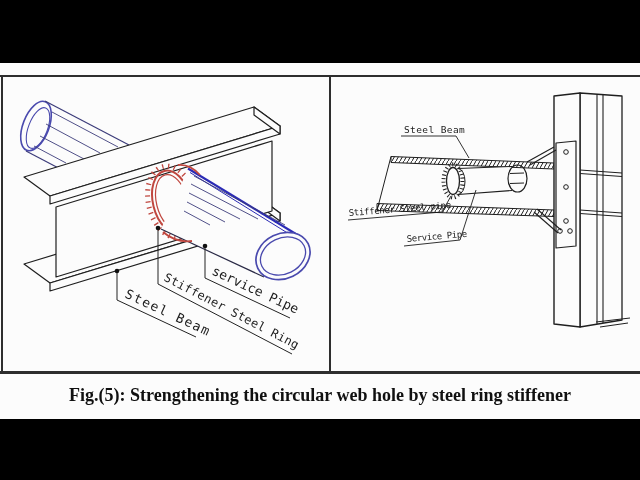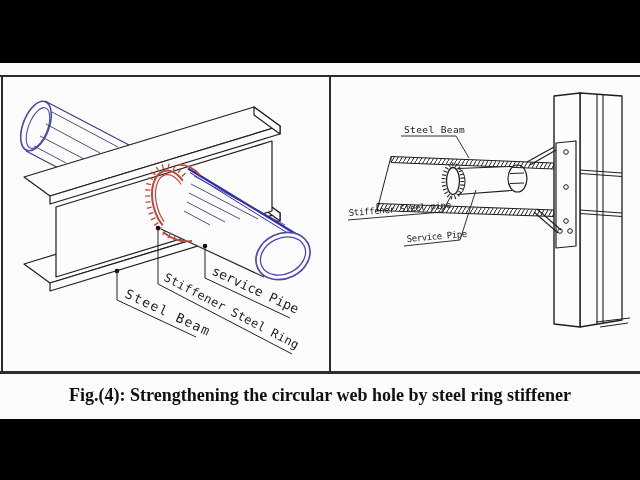--- a/index.html
+++ b/index.html
@@ -164,17 +164,17 @@
         <polyline points="401,136 456,136 469,158"></polyline>
         <polyline points="348,220 442,212 451,196"></polyline>
         <polyline points="404,246 460,240 476,190"></polyline>
       </g>
       <text class="cadtext" x="404" y="133" font-size="9.5" letter-spacing="0.4">Steel Beam</text>
       <text class="cadtext" x="349" y="216" font-size="9" letter-spacing="-0.3" transform="rotate(-4.5 349 216)">Stiffener Steel pipe</text>
       <text class="cadtext" x="407" y="242" font-size="9" letter-spacing="-0.4" transform="rotate(-5 407 242)">Service Pipe</text>
     </g>
   </svg>
 
-  <div id="caption">Fig.(4): Strengthening the circular web hole by steel ring stiffener</div>
+  <div id="caption">Fig.(5): Strengthening the circular web hole by steel ring stiffener</div>
 
   <div style="position:absolute;left:0;top:419px;width:640px;height:61px;background:#000;"></div>
   <div style="position:absolute;left:0;top:0;width:640px;height:63px;background:#000;"></div>
 </div>
 
 </body></html>

